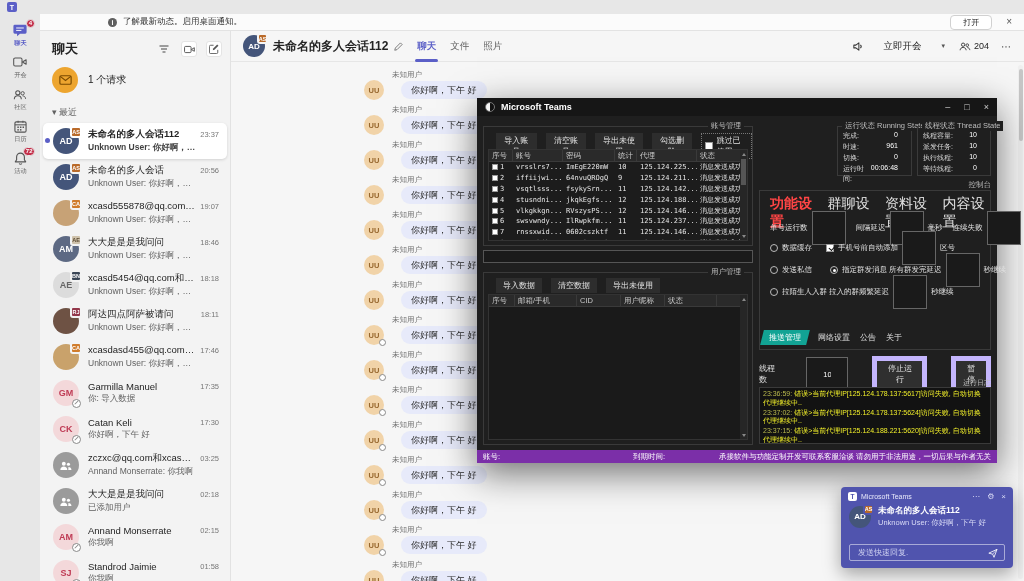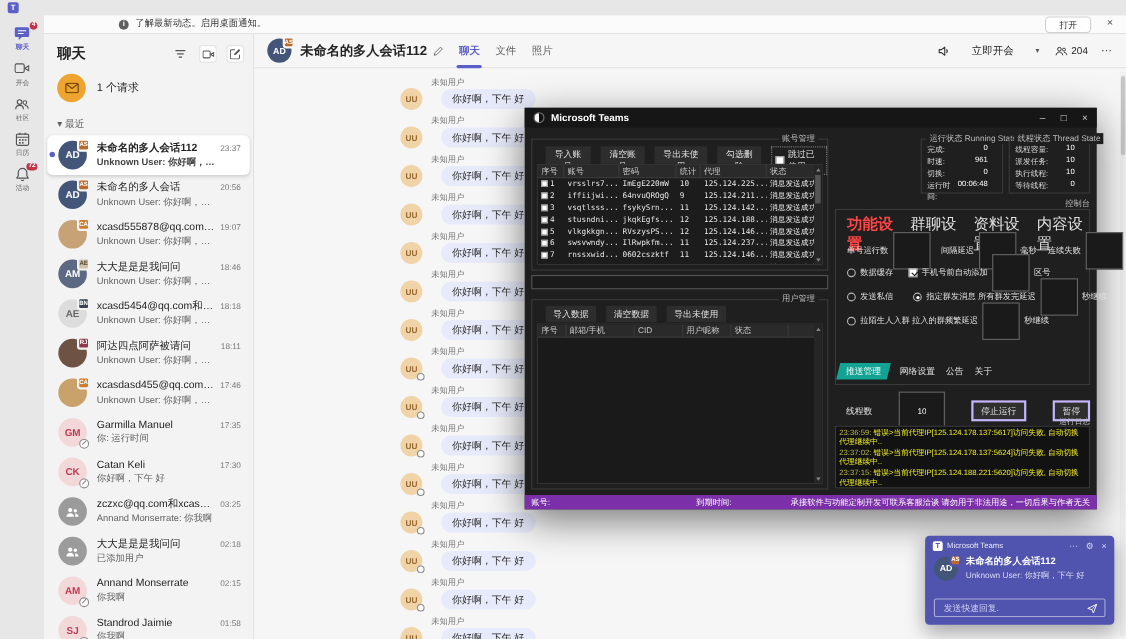--- a/index.html
+++ b/index.html
@@ -97,21 +97,21 @@
   .tool{position:absolute;left:477px;top:98px;width:520px;height:365px;background:#1f1f1f;color:#e0e0e0;
         box-shadow:0 10px 34px rgba(0,0,0,.55);font-size:8px;}
   .tool-titlebar{position:absolute;left:0;top:0;right:0;height:18px;background:#161616;display:flex;align-items:center;padding:0 8px;}
   .tool-logo{width:10px;height:10px;border-radius:50%;background:linear-gradient(90deg,#f5f5f5 50%,#111 50%);border:1px solid #777;margin-right:6px;}
   .tool-title{font-size:9px;font-weight:bold;color:#fff;flex:1;}
   .tool-ctrls{display:flex;gap:14px;color:#cfcfcf;font-size:9px;}
   .tool-ctrls span{cursor:pointer;line-height:1;}
   .groupbox{position:absolute;border:1px solid #3a3a3a;}
   .gb-caption{position:absolute;top:-6px;right:8px;background:#1f1f1f;padding:0 3px;font-size:7.5px;color:#bdbdbd;}
   .tbtn{background:#2d2d2d;border:none;color:#e3e3e3;font-size:8px;padding:2px 7px;cursor:pointer;font-family:inherit;}
-  .tbtn.bordered{border:2px solid #c4b5fd;background:#2f2f2f;}
+  .tbtn.bordered{border:5px solid #c4b5fd;background:#2f2f2f;}
   .acct-btnrow{position:absolute;left:12px;top:6px;display:flex;gap:9px;align-items:center;}
   .skip-check{display:flex;align-items:center;gap:3px;border:1px dotted #777;padding:1px 3px;cursor:pointer;}
   .cbx{width:8px;height:8px;background:#fff;border:1px solid #999;display:inline-block;position:relative;flex:none;}
   .cbx.checked::after{content:"";position:absolute;left:1.5px;top:0.5px;width:4px;height:2.5px;border-left:1.4px solid #111;border-bottom:1.4px solid #111;transform:rotate(-48deg);}
   .grid-acct{display:grid;grid-template-columns:24px 50px 52px 22px 60px 1fr;align-items:center;}
   .thead{background:#2a2a2a;color:#c9c9c9;height:12px;font-size:7.5px;border-bottom:1px solid #3a3a3a;}
   .thead > div{padding-left:3px;border-right:1px solid #3a3a3a;height:12px;line-height:12px;overflow:hidden;}
   .trow{height:10.8px;font-size:7px;color:#e6e6e6;font-family:"DejaVu Sans Mono",monospace;}
   .trow > div{padding-left:3px;white-space:nowrap;overflow:hidden;}
   .trow .zh{font-family:"Liberation Sans",sans-serif;}
@@ -384,21 +384,21 @@
 
         <div class="cl-item">
 
           <span class="cl-avatar">
             <span class="cl-avatar-main" style="background: rgb(243, 216, 218); color: rgb(191, 59, 85);">GM</span>
 
             <span class="cl-status"></span>
           </span>
           <span class="cl-texts">
             <div class="cl-item-title">Garmilla Manuel</div>
-            <div class="cl-item-preview">你: 运行时间</div>
+            <div class="cl-item-preview">你: 导入数据</div>
           </span>
           <span class="cl-time">17:35</span>
         </div>
 
         <div class="cl-item">
 
           <span class="cl-avatar">
             <span class="cl-avatar-main" style="background: rgb(243, 216, 218); color: rgb(191, 59, 85);">CK</span>
 
             <span class="cl-status"></span>

